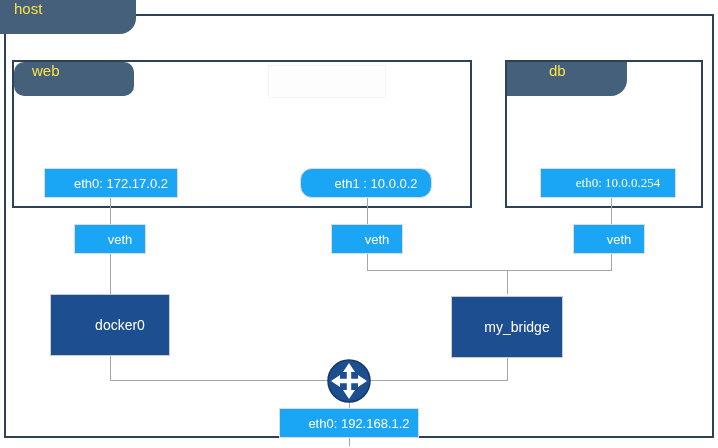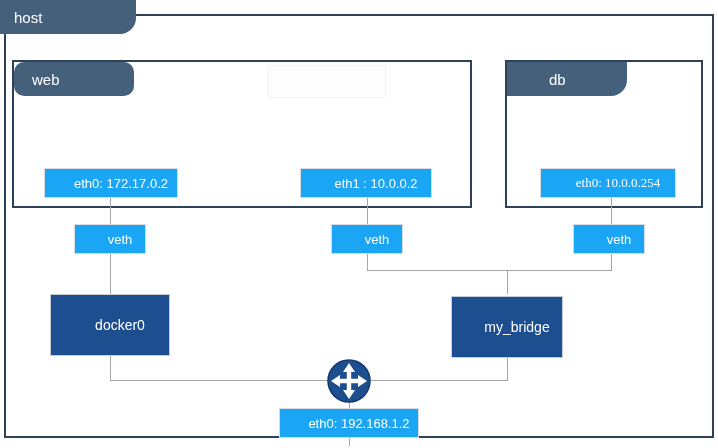--- a/index.html
+++ b/index.html
@@ -19,26 +19,25 @@
   
   .container-box {
     position: absolute;
     background: #ffffff;
     border: 2px solid #2e4257;
     box-sizing: border-box;
   }
   .container-tab {
     position: absolute;
     background: #44607a;
-    color: #ffffff;
+    color: #fde047;
     border-top-right-radius: 0px;
     border-bottom-right-radius: 16px;
     box-sizing: border-box;
     display: flex;
-    align-items: center;
     white-space: nowrap;
   }
   .tab-host {
     left: 0px;
     top: 0px;
     width: 136px;
     height: 34px;
     padding-left: 14px;
     font-size: 15px;
   }
@@ -129,21 +128,21 @@
   }
   .node-bridge {
     background: #1d4e8f;
     border: 1px solid #c8cdd4;
     font-size: 14px;
     height: 62px;
   }
 
   
   #eth-web0  { left: 44px;  top: 168px; width: 134px; }
-  #eth-web1  { left: 300px; top: 168px; width: 132px; }
+  #eth-web1  { left: 300px; top: 168px; width: 132px; border-radius: 12px; }
   #eth-db0   { left: 540px; top: 168px; width: 136px; font-family: Liberation Serif, serif; }
 
   #veth-left   { left: 74px;  top: 224px; }
   #veth-mid    { left: 331px; top: 224px; }
   #veth-right  { left: 573px; top: 224px; }
 
   #bridge-docker0  { left: 50px;  top: 294px; width: 120px; }
   #bridge-my       { left: 451px; top: 296px; width: 112px; }
 
   #eth-host { left: 279px; top: 408px; width: 140px; height: 30px;

